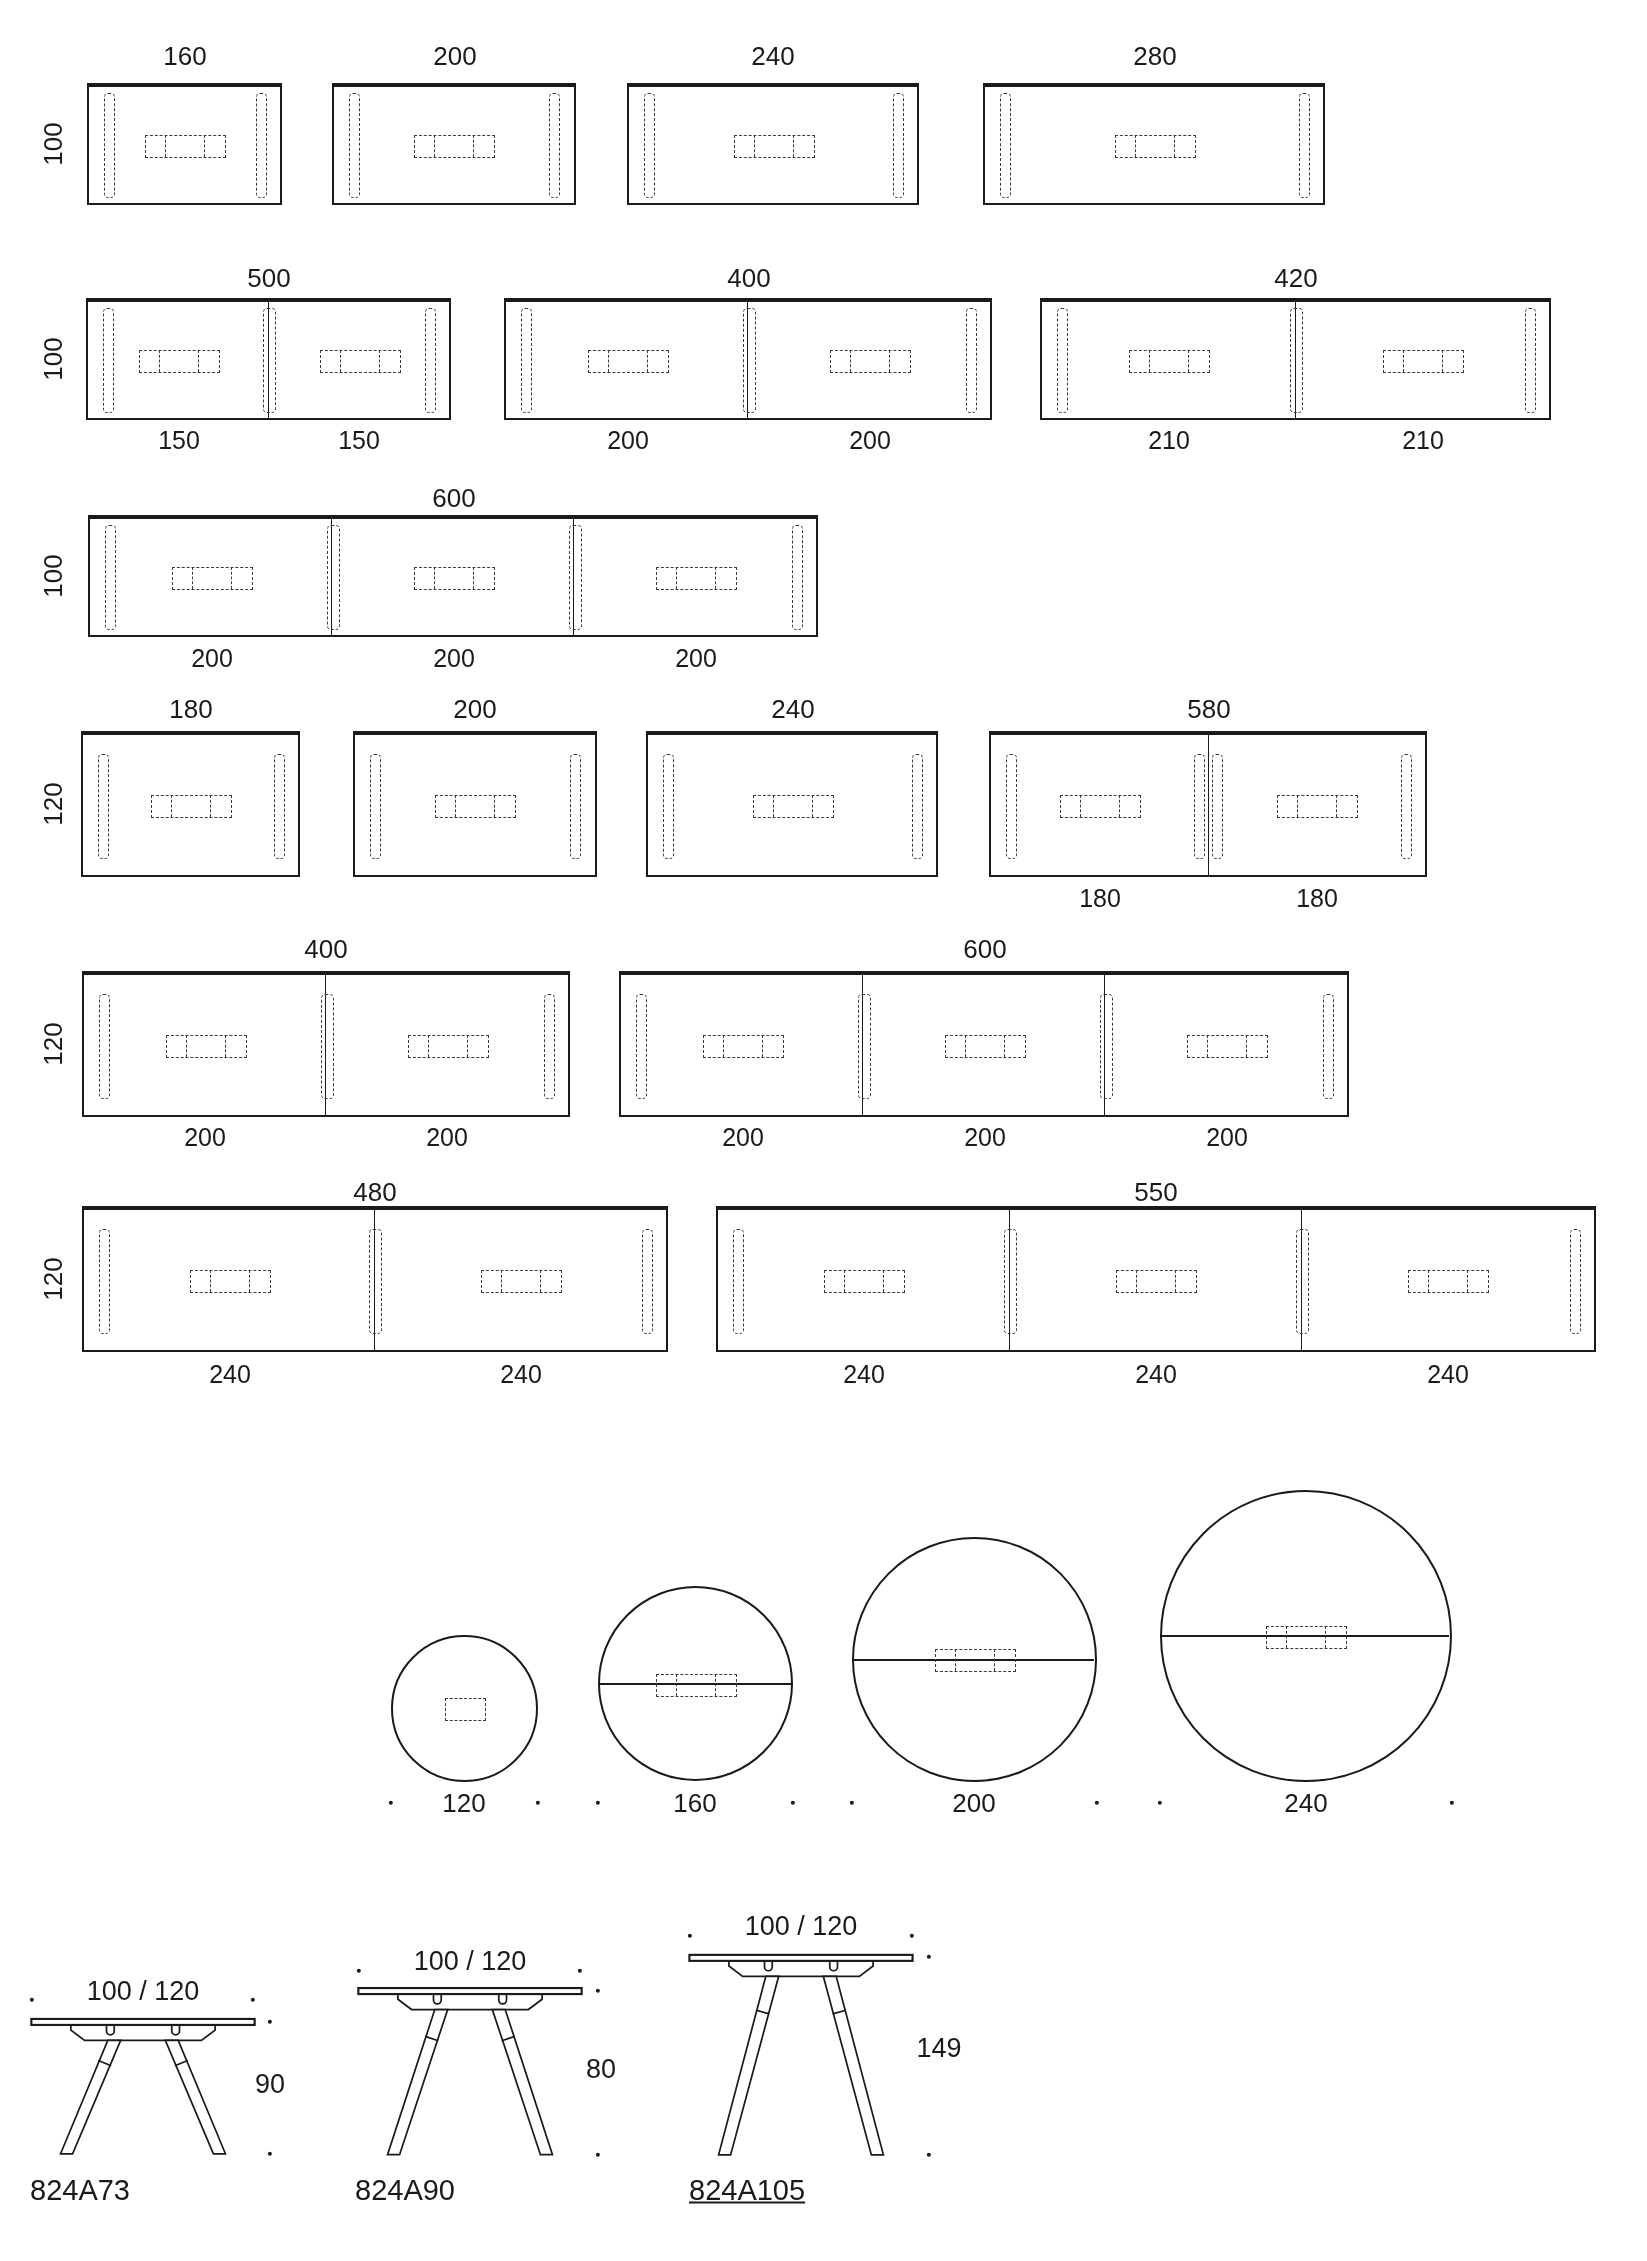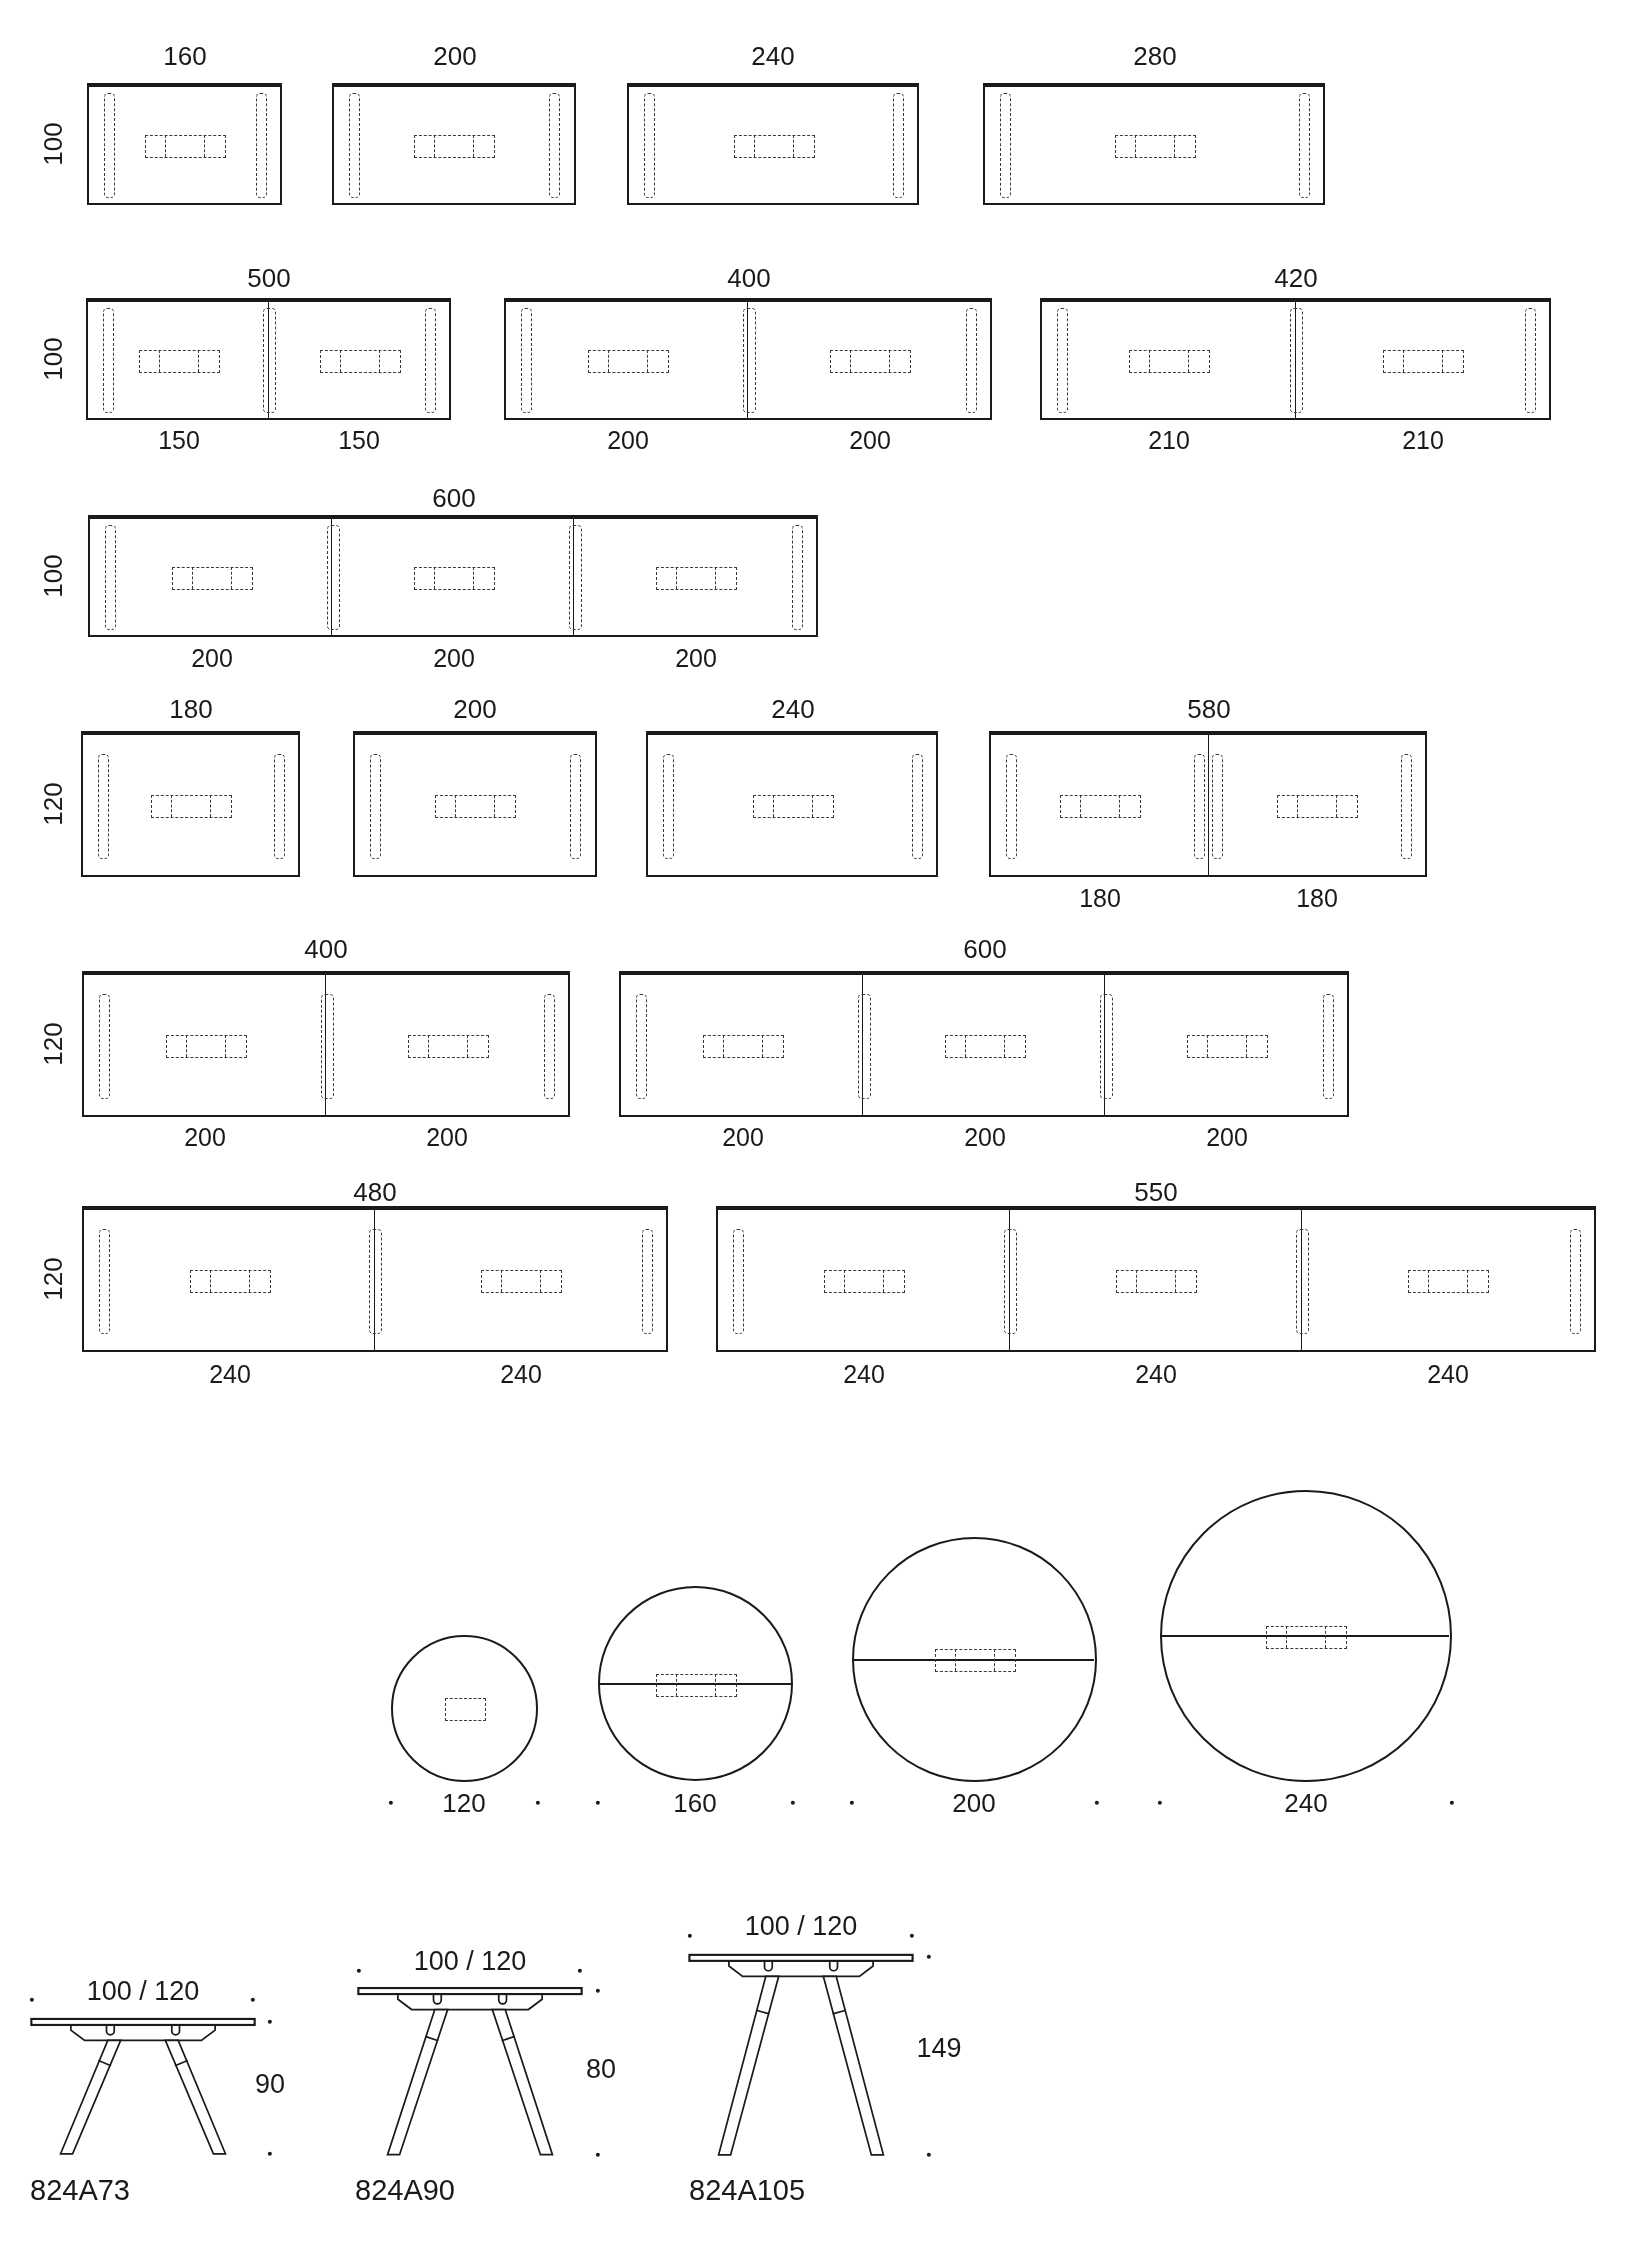--- a/index.html
+++ b/index.html
@@ -340,19 +340,19 @@
     <rect x="40" y="8" width="260" height="7" fill="#fff" stroke="#1a1a1a" stroke-width="2.5"></rect>
     <path d="M127.5,15 v7 a4.5,4.5 0 0 0 9,0 v-7" fill="none" stroke="#1a1a1a" stroke-width="2"></path>
     <path d="M203.5,15 v7 a4.5,4.5 0 0 0 9,0 v-7" fill="none" stroke="#1a1a1a" stroke-width="2"></path>
     <polygon points="129,33 144,33 88,241 74,241" fill="#fff" stroke="#1a1a1a" stroke-width="2"></polygon>
     <polygon points="211,33 196,33 252,241 266,241" fill="#fff" stroke="#1a1a1a" stroke-width="2"></polygon>
     <line x1="117.67042896305523" y1="72.53754234350751" x2="133.12957103694478" y2="76.66245765649248" stroke="#1a1a1a" stroke-width="2"></line>
     <line x1="206.87042896305522" y1="76.66245765649248" x2="222.32957103694477" y2="72.53754234350751" stroke="#1a1a1a" stroke-width="2"></line>
     </svg>
     <div class="lbl " style="left: 801px; top: 1926px; font-size: 27px;">100 / 120</div>
     <div class="lbl " style="left: 939px; top: 2048px; font-size: 27px;">149</div>
-    <div class="code" style="left: 689px; top: 2190px;">824A105</div>
+    <div class="code" style="left: 689px; top: 2190px; text-decoration: underline;">824A105</div>
     <div class="dot" style="left: 690px; top: 1936px;"></div>
     <div class="dot" style="left: 912px; top: 1936px;"></div>
     <div class="dot" style="left: 929px; top: 1957px;"></div>
     <div class="dot" style="left: 929px; top: 2155px;"></div>
   </div>
 
 
 </body></html>

